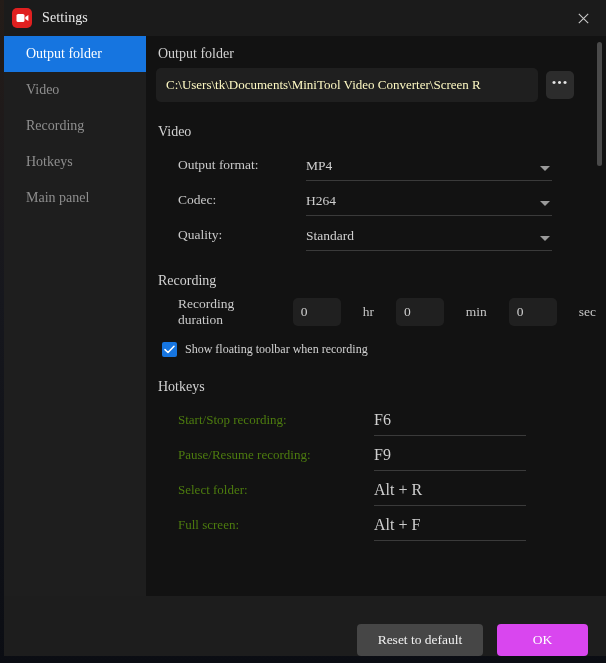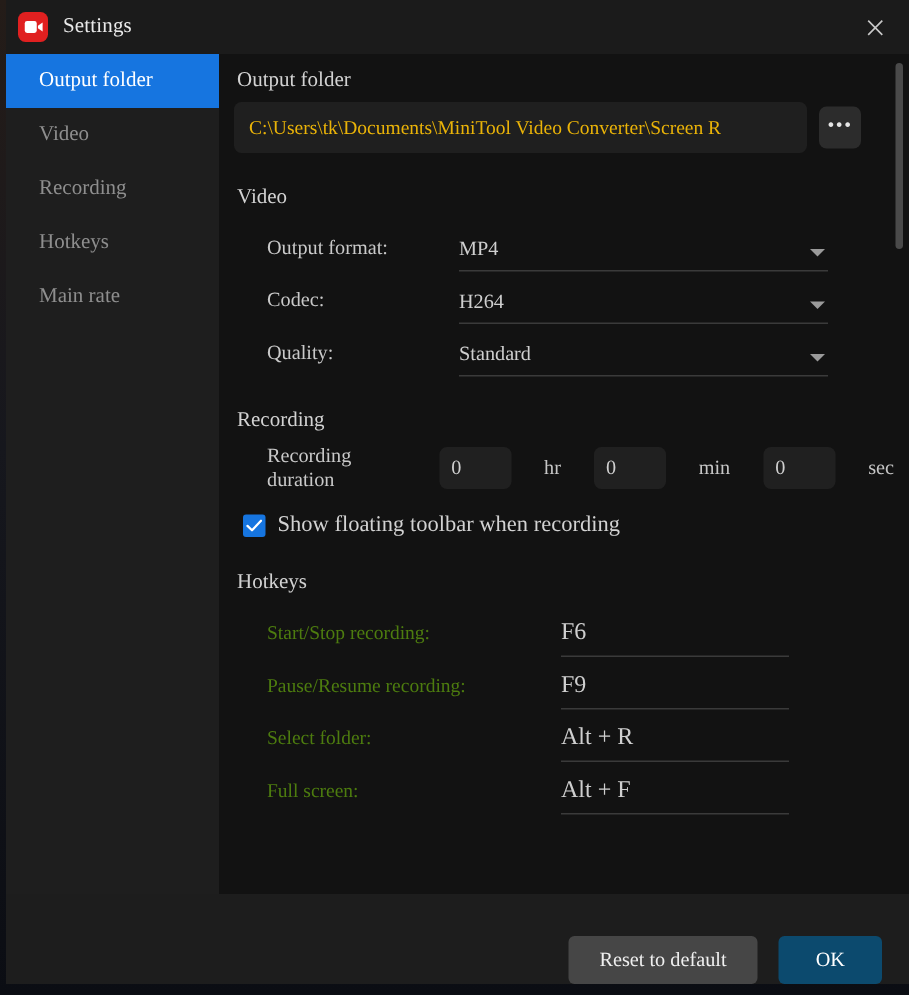--- a/index.html
+++ b/index.html
@@ -132,21 +132,21 @@
   }
   .path-field {
     width: 382px;
     height: 34px;
     background: #1f1f1f;
     border-radius: 5px;
     display: flex;
     align-items: center;
     padding: 0 10px;
     box-sizing: border-box;
-    color: #eab308;
+    color: #fef9c3;
     font-size: 13px;
     white-space: nowrap;
     overflow: hidden;
   }
   .browse-btn {
     width: 28px; height: 28px;
     margin-left: 8px;
     border-radius: 5px;
     background: #2c2c2c;
     display: flex;
@@ -241,21 +241,21 @@
     background: #1675e0;
     display: flex;
     align-items: center;
     justify-content: center;
     margin-right: 8px;
     flex: none;
   }
   .checkbox svg { display: block; }
   .check-label {
     color: #d2d2d2;
-    font-size: 15px;
+    font-size: 12px;
   }
 
   
   .hotkey-row {
     display: flex;
     align-items: flex-end;
     height: 35px;
     padding-left: 22px;
   }
   .hotkey-label {
@@ -309,22 +309,22 @@
     align-items: center;
     justify-content: center;
   }
   .btn-secondary {
     width: 126px;
     background: #464646;
     color: #f0f0f0;
     margin-right: 14px;
   }
   .btn-primary {
-    width: 69px;
-    background: #0c4a6e;
+    width: 91px;
+    background: #d946ef;
     color: #ffffff;
   }
 </style>
 </head>
 <body>
 
 <div class="desktop"></div>
 
 <div class="window">
 
@@ -352,21 +352,21 @@
       <div class="side-item">
         <span>Video</span>
       </div>
       <div class="side-item">
         <span>Recording</span>
       </div>
       <div class="side-item">
         <span>Hotkeys</span>
       </div>
       <div class="side-item">
-        <span>Main rate</span>
+        <span>Main panel</span>
       </div>
     </div>
 
     <div class="content-wrap">
       <div class="content">
 
         <div class="section-title">Output folder</div>
         <div class="path-row">
           <div class="path-field">C:\Users\tk\Documents\MiniTool Video Converter\Screen R</div>
           <div class="browse-btn">•••</div>

